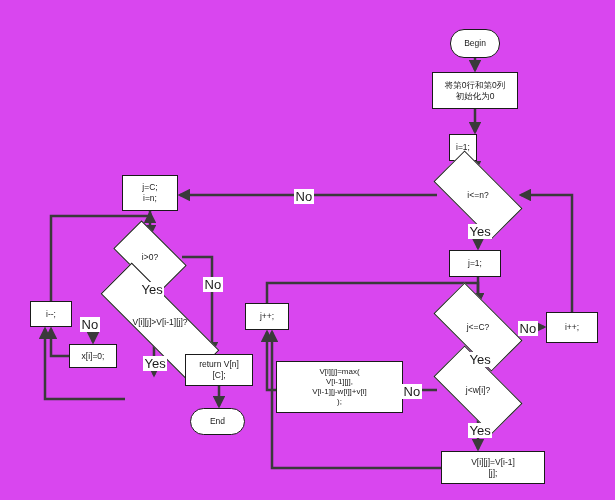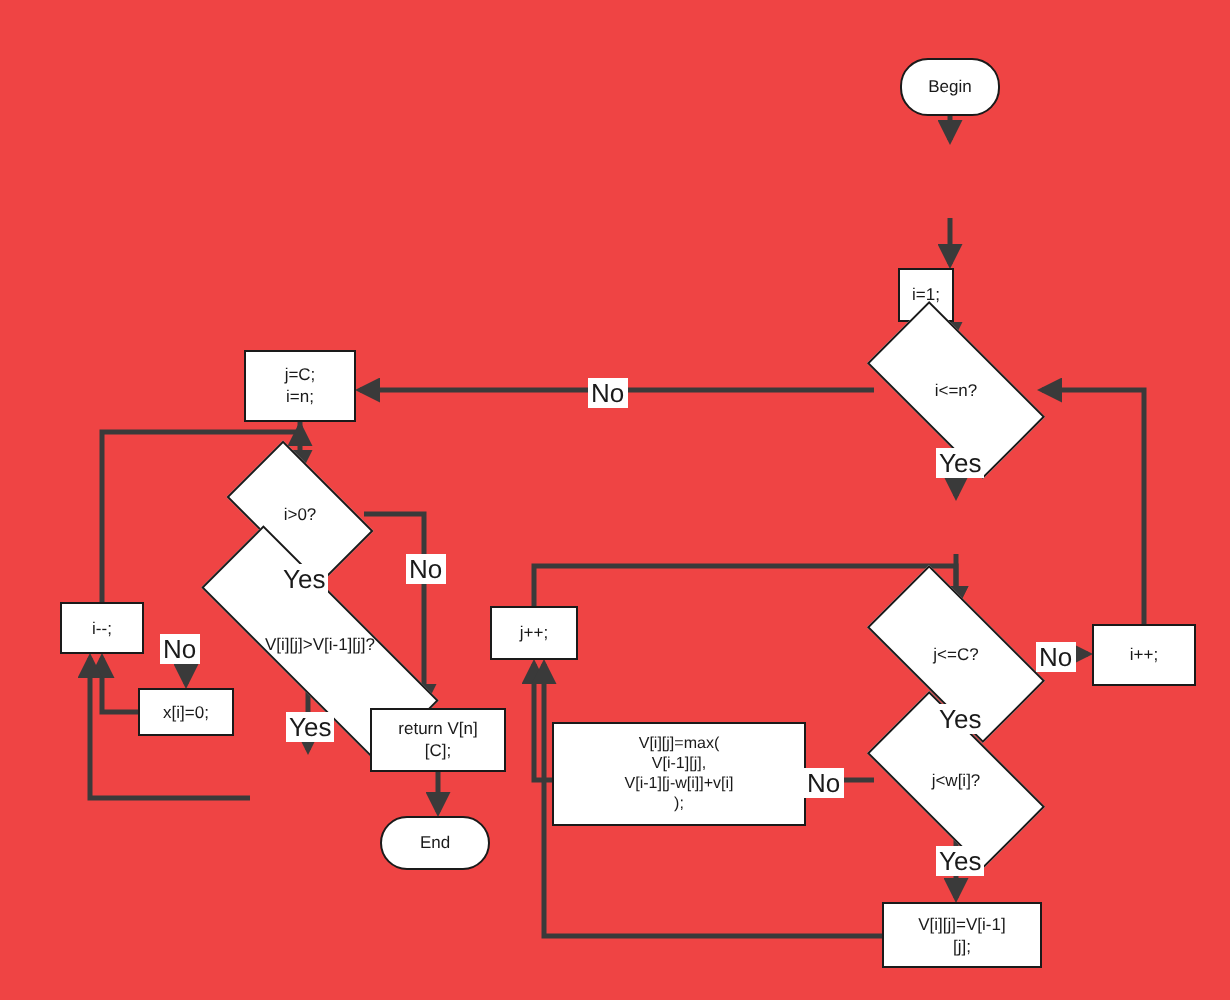--- a/index.html
+++ b/index.html
@@ -4,21 +4,21 @@
 <style>
   html, body {
     margin: 0;
     padding: 0;
     background: #000000;
   }
   #canvas {
     position: relative;
     width: 615px;
     height: 500px;
-    background: #ef4444;
+    background: #d946ef;
     overflow: hidden;
     font-family: "Liberation Sans", "DejaVu Sans", sans-serif;
   }
   svg#edges {
     position: absolute;
     left: 0; top: 0;
     width: 615px;
     height: 500px;
   }
   .node {
@@ -109,30 +109,37 @@
       <path d="M 125 399 L 45 399 L 45 329"></path>
       <path d="M 51 301 L 51 216 L 150 216 L 150 213"></path>
       <path d="M 219 386 L 219 406"></path>
     </g>
   </svg>
 
   <div class="node terminal" style="left:450px;top:29px;width:50px;height:29px;">
     <span>Begin</span>
   </div>
 
+  <div class="node" style="left:432px;top:72px;width:86px;height:37px;">
+    <span>将第0行和第0列
+初始化为0</span>
+  </div>
 
   <div class="node" style="left:449px;top:134px;width:28px;height:27px;">
     <span>i=1;</span>
   </div>
 
   <div class="node diamond" style="left:437px;top:173px;width:82px;height:44px;">
     <div class="diamond-shape"></div>
     <span class="diamond-label">i&lt;=n?</span>
   </div>
 
+  <div class="node" style="left:449px;top:250px;width:52px;height:27px;">
+    <span>j=1;</span>
+  </div>
 
   <div class="node diamond" style="left:437px;top:305px;width:82px;height:44px;">
     <div class="diamond-shape"></div>
     <span class="diamond-label">j&lt;=C?</span>
   </div>
 
   <div class="node" style="left:546px;top:312px;width:52px;height:31px;">
     <span>i++;</span>
   </div>
 
@@ -141,21 +148,21 @@
     <span class="diamond-label">j&lt;w[i]?</span>
   </div>
 
   <div class="node" style="left:276px;top:361px;width:127px;height:52px;font-size:8px;">
     <span>V[i][j]=max(
 V[i-1][j],
 V[i-1][j-w[i]]+v[i]
 );</span>
   </div>
 
-  <div class="node" style="left:441px;top:451px;width:80px;height:33px;">
+  <div class="node" style="left:441px;top:451px;width:104px;height:33px;">
     <span>V[i][j]=V[i-1]
 [j];</span>
   </div>
 
   <div class="node" style="left:245px;top:303px;width:44px;height:27px;">
     <span>j++;</span>
   </div>
 
   <div class="node" style="left:122px;top:175px;width:56px;height:36px;">
     <span>j=C;

